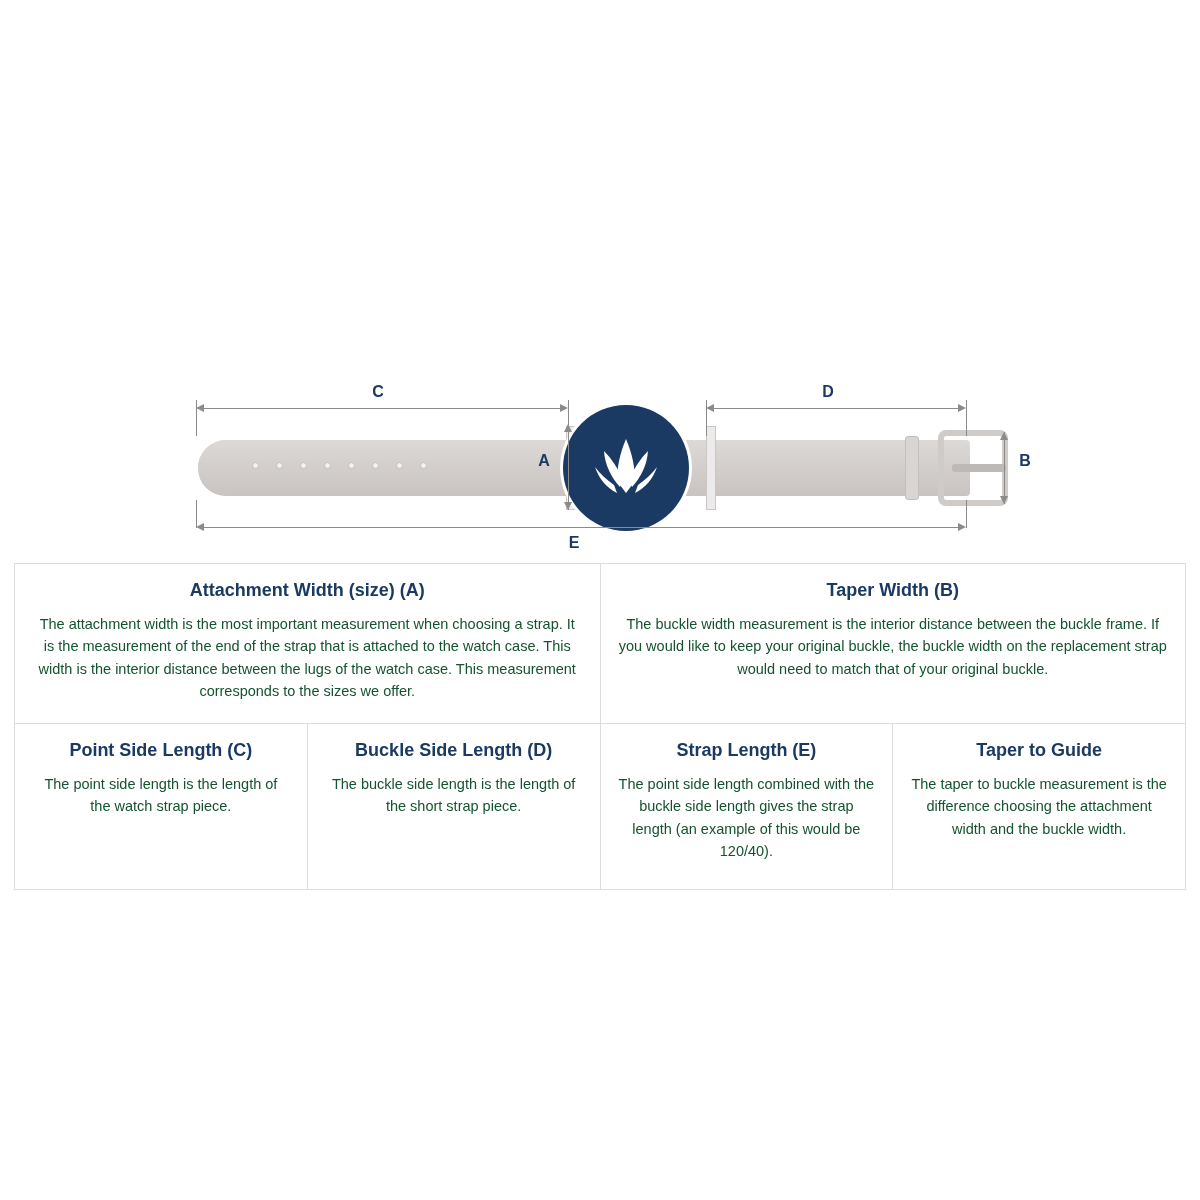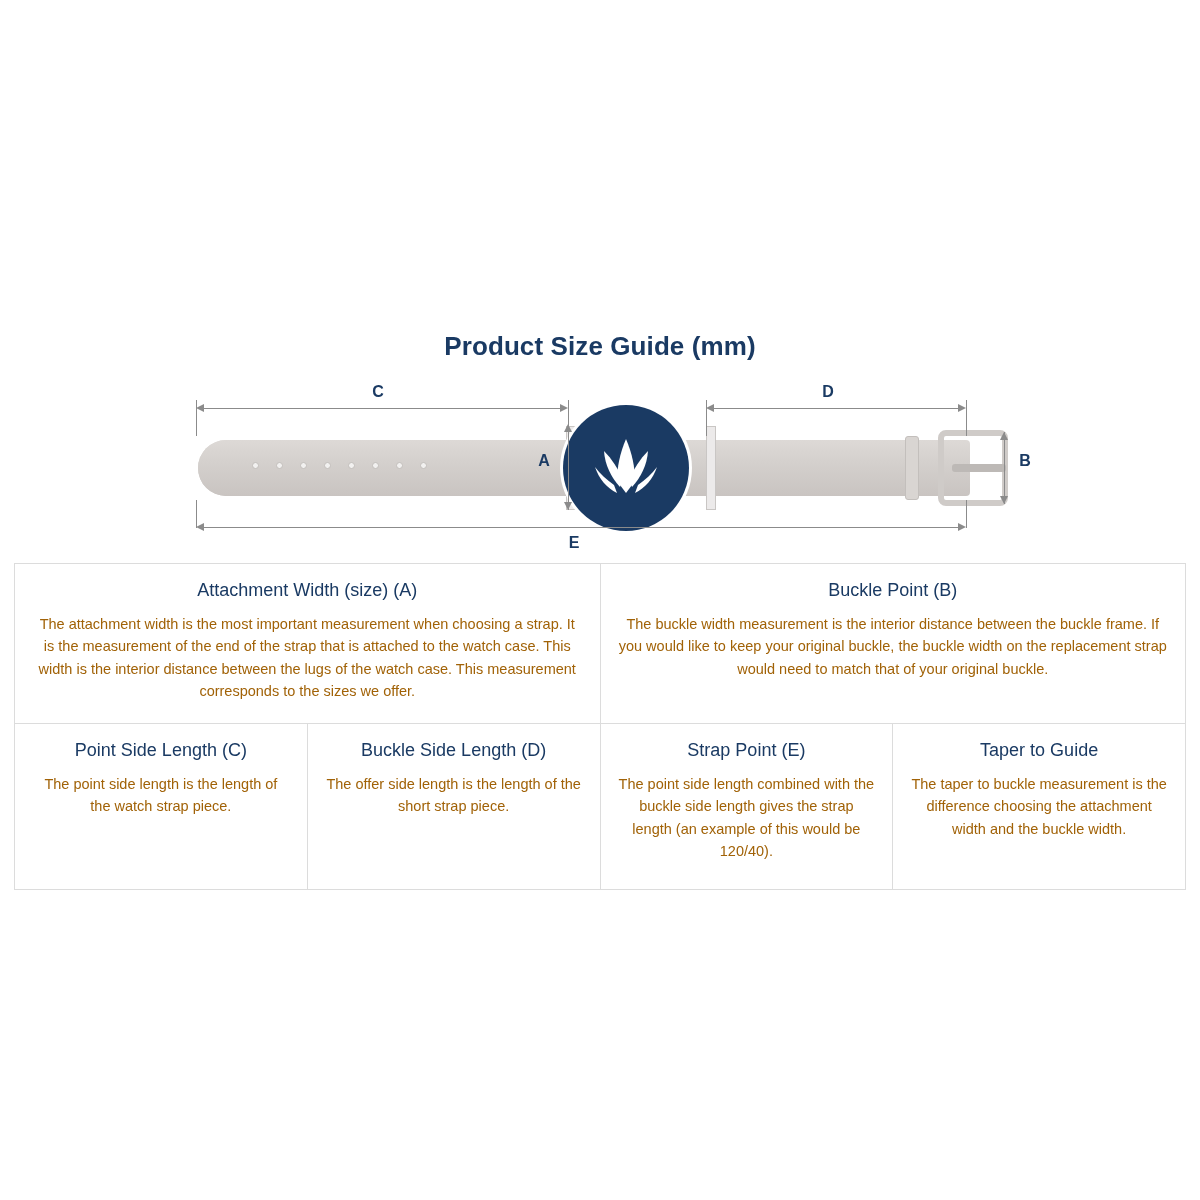--- a/index.html
+++ b/index.html
@@ -202,39 +202,38 @@
     border-collapse: collapse;
     table-layout: fixed;
   }
   .guide-table td {
     border: 1px solid #dcdcdc;
     vertical-align: top;
     padding: 16px 18px 20px 18px;
   }
   .cell-title {
     font-size: 18px;
-    font-weight: normal;
+    font-weight: bold;
     color: #1a3a63;
     text-align: center;
     margin-bottom: 12px;
   }
   .cell-body {
     font-size: 14.5px;
     line-height: 1.55;
-    color: #a16207;
+    color: #14532d;
     text-align: center;
   }
   .row2 td { padding-bottom: 26px; }
 </style>
 </head>
 <body>
 
 <div class="page">
 
-  <div class="guide-title">Product Size Guide (mm)</div>
 
   <div>
 
     <div class="strap-band strap-left"></div>
     <div class="strap-band strap-left-taper"></div>
     <div class="strap-band strap-right"></div>
 
     <div class="holes">
       <div class="hole" style="left:0px;"></div>
       <div class="hole" style="left:24px;"></div>
@@ -297,35 +296,35 @@
   </div>
 
   <table class="guide-table">
     <tbody>
       <tr class="row1">
         <td colspan="2">
           <div class="cell-title">Attachment Width (size) (A)</div>
           <div class="cell-body">The attachment width is the most important measurement when choosing a strap. It is the measurement of the end of the strap that is attached to the watch case. This width is the interior distance between the lugs of the watch case. This measurement corresponds to the sizes we offer.</div>
         </td>
         <td colspan="2">
-          <div class="cell-title">Buckle Point (B)</div>
+          <div class="cell-title">Taper Width (B)</div>
           <div class="cell-body">The buckle width measurement is the interior distance between the buckle frame. If you would like to keep your original buckle, the buckle width on the replacement strap would need to match that of your original buckle.</div>
         </td>
       </tr>
       <tr class="row2">
         <td style="width:24.5%">
           <div class="cell-title">Point Side Length (C)</div>
           <div class="cell-body">The point side length is the length of the watch strap piece.</div>
         </td>
         <td style="width:25.5%">
           <div class="cell-title">Buckle Side Length (D)</div>
-          <div class="cell-body">The offer side length is the length of the short strap piece.</div>
+          <div class="cell-body">The buckle side length is the length of the short strap piece.</div>
         </td>
         <td style="width:25%">
-          <div class="cell-title">Strap Point (E)</div>
+          <div class="cell-title">Strap Length (E)</div>
           <div class="cell-body">The point side length combined with the buckle side length gives the strap length (an example of this would be 120/40).</div>
         </td>
         <td style="width:25%">
           <div class="cell-title">Taper to Guide</div>
           <div class="cell-body">The taper to buckle measurement is the difference choosing the attachment width and the buckle width.</div>
         </td>
       </tr>
     </tbody>
   </table>
 

